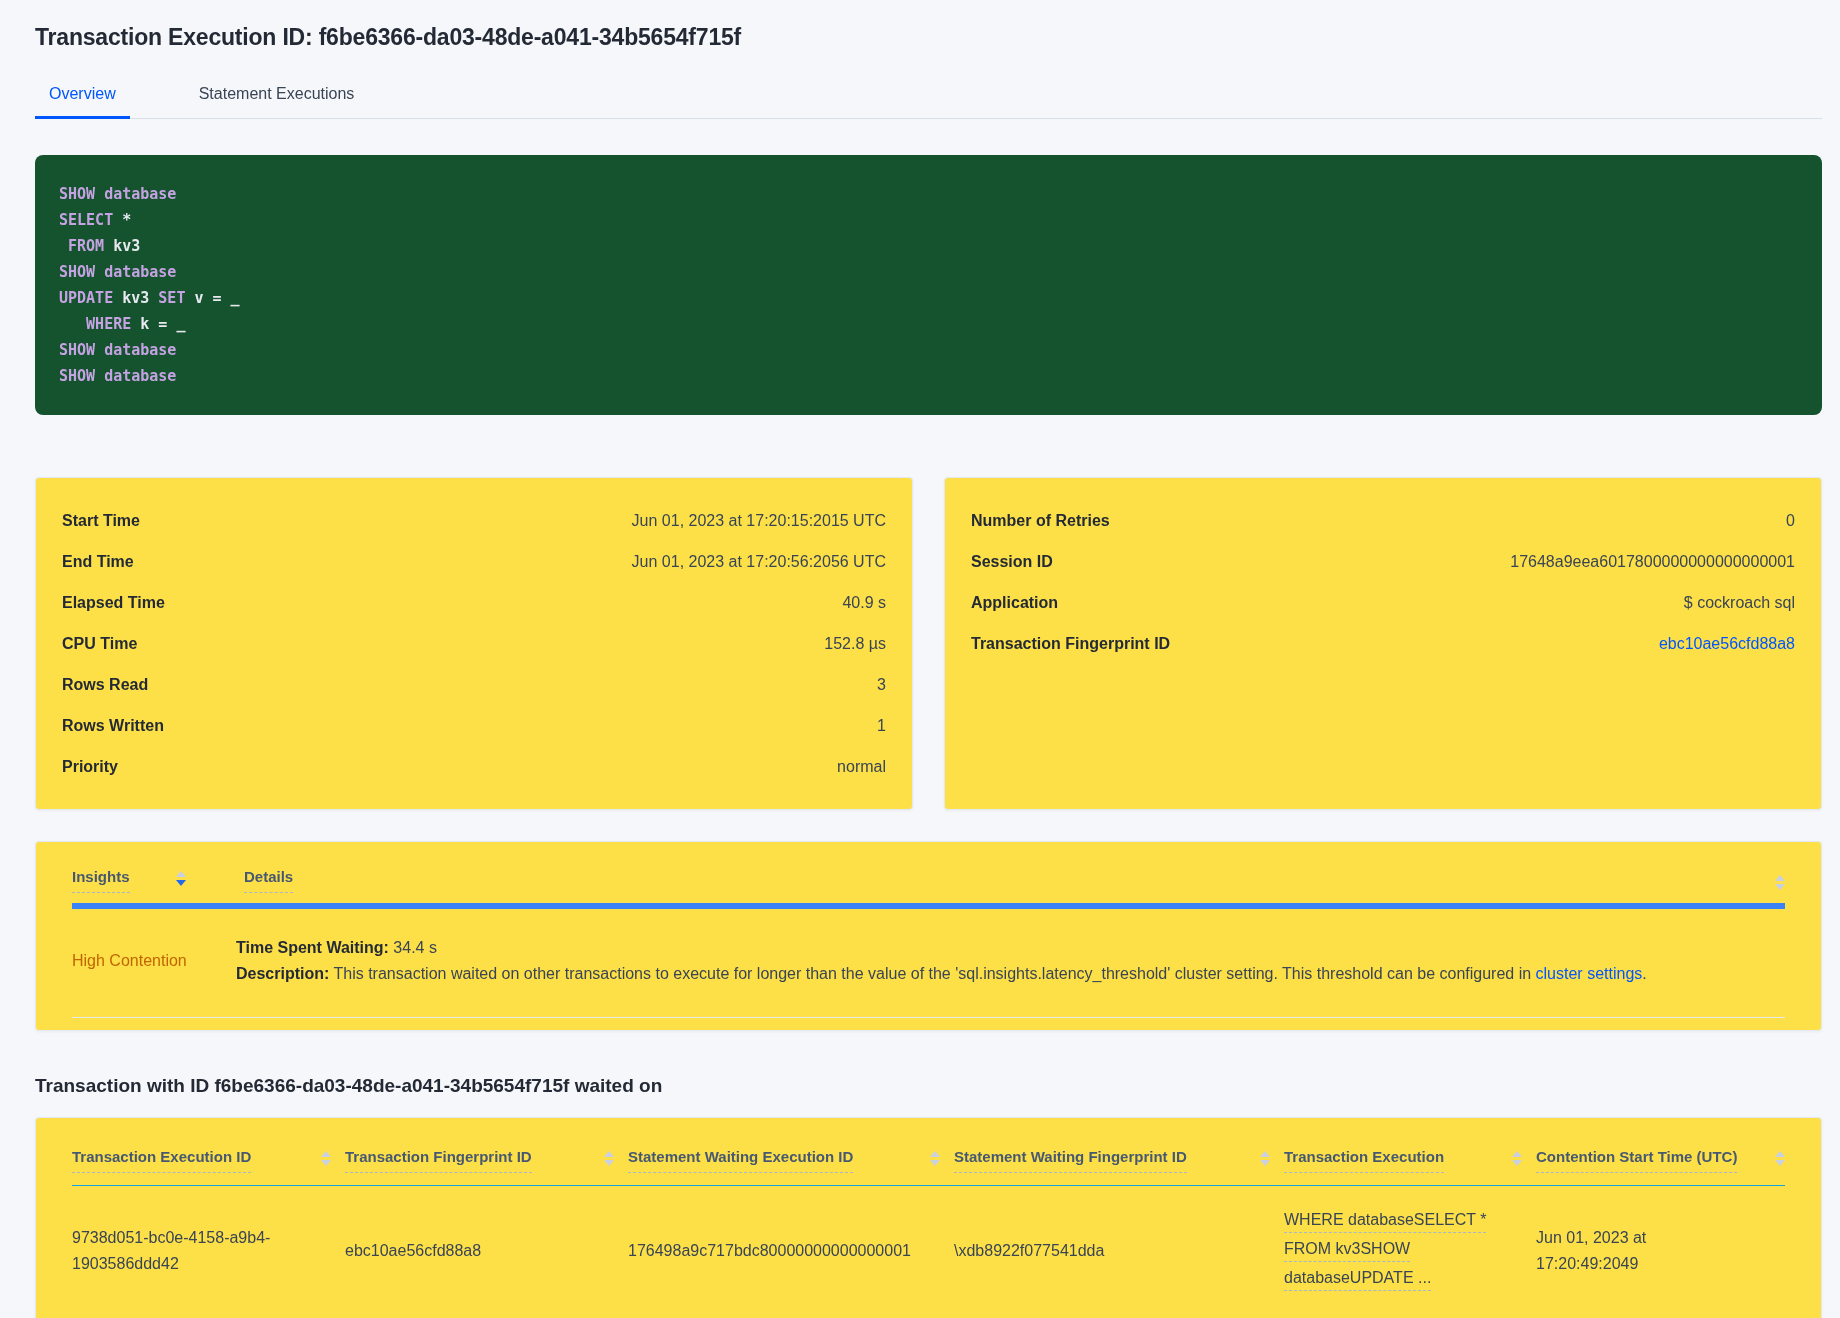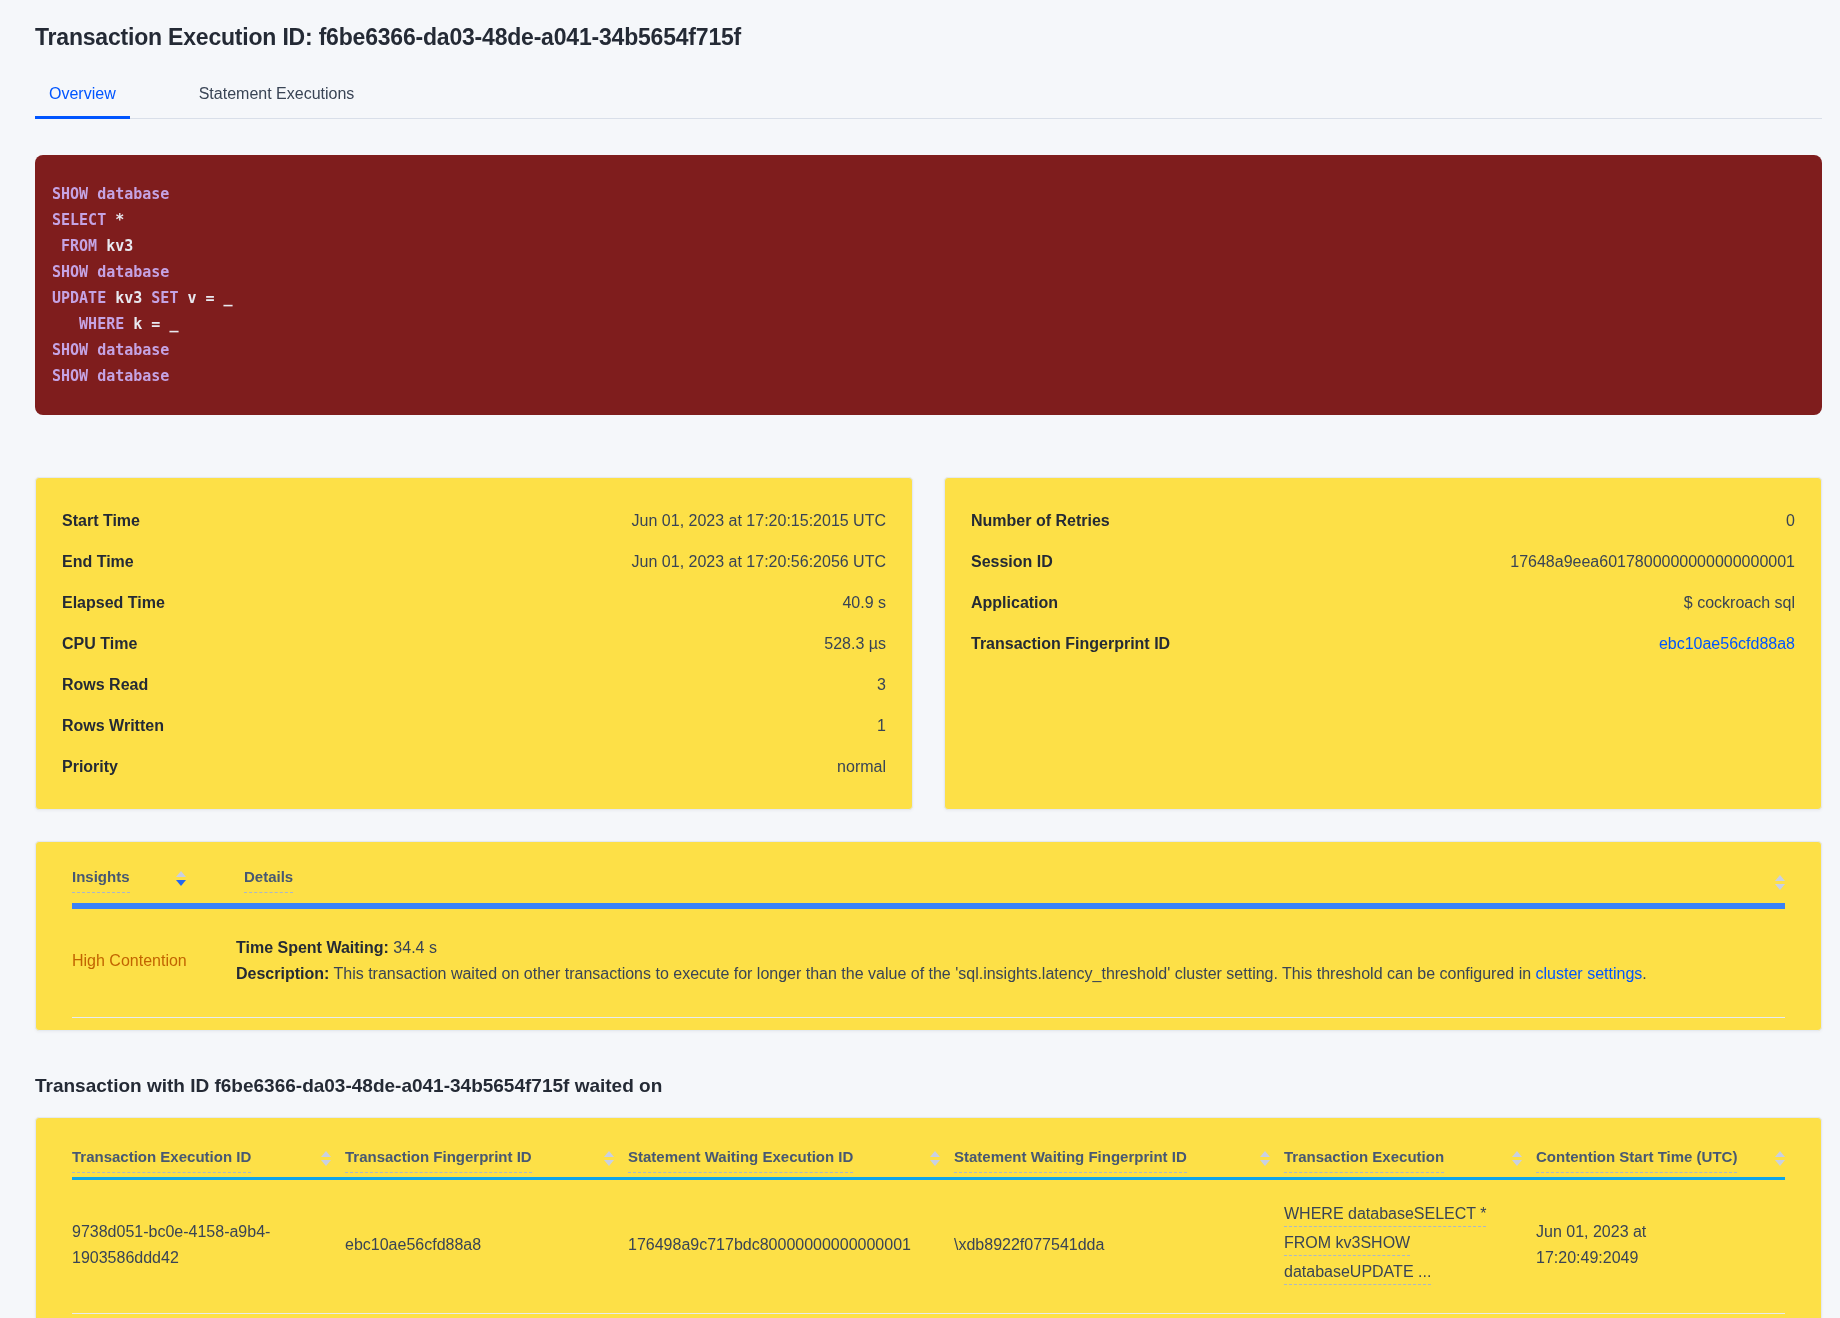--- a/index.html
+++ b/index.html
@@ -24,22 +24,22 @@
     cursor: pointer; white-space: nowrap;
   }
   .tab + .tab { margin-left: 55px; }
   .tab.active {
     color: #0055ff; padding-bottom: 12px;
     border-bottom: 3px solid #0055ff; margin-bottom: -1px; font-weight: 400;
   }
 
   
   .sql-box {
-    margin-top: 36px; background: #7f1d1d; border-radius: 8px;
-    padding: 26px 17px;
+    margin-top: 36px; background: #14532d; border-radius: 8px;
+    padding: 26px 24px;
   }
   .sql-line {
     font-family: "DejaVu Sans Mono", monospace;
     font-size: 15px; line-height: 26px; font-weight: 700;
     white-space: pre; color: #e8e9f0;
   }
   .sql-line .kw { color: #c5a3e3; }
   .sql-line .plain { color: #e8e9f0; }
 
   
@@ -86,21 +86,21 @@
   }
   .insight-badge { width: 164px; flex: none; color: #c26400; font-size: 16px; }
   .ins-details { flex: 1; font-size: 16px; color: #394455; line-height: 26px; }
   .ins-details .bold { font-weight: 700; color: #242a35; }
   .text-link { color: #0055ff; cursor: pointer; }
 
   
   .waited-heading { font-size: 19px; font-weight: 700; color: #242a35; margin: 44px 0 20px; }
   .waited-card { padding: 0 36px 60px; }
   .w-grid { display: grid; grid-template-columns: 273px 283px 326px 330px 252px 1fr; }
-  .w-header { padding: 30px 0 4px; border-bottom: 3px solid #0ea5e9; align-items: start; }
+  .w-header { padding: 30px 0 12px; border-bottom: 1px solid #0ea5e9; align-items: start; }
   .w-hcell { display: flex; justify-content: space-between; align-items: flex-start; padding-right: 14px; }
   .w-hcell:last-child { padding-right: 0; }
   .w-row {
     padding: 24px 0 28px; border-bottom: 1px solid #e7ebf1;
     align-items: center; font-size: 16px; color: #394455;
   }
   .w-cell { padding-right: 34px; line-height: 26px; overflow-wrap: break-word; }
   .tx-exec-line {
     display: table; white-space: nowrap; cursor: pointer; color: #394455;
     line-height: 20px; border-bottom: 1.5px dashed #aab7c9;
@@ -141,21 +141,21 @@
       <div class="kv-row">
         <span class="kv-label">End Time</span>
         <span class="kv-value">Jun 01, 2023 at 17:20:56:2056 UTC</span>
       </div>
       <div class="kv-row">
         <span class="kv-label">Elapsed Time</span>
         <span class="kv-value">40.9 s</span>
       </div>
       <div class="kv-row">
         <span class="kv-label">CPU Time</span>
-        <span class="kv-value">528.3 µs</span>
+        <span class="kv-value">152.8 µs</span>
       </div>
       <div class="kv-row">
         <span class="kv-label">Rows Read</span>
         <span class="kv-value">3</span>
       </div>
       <div class="kv-row">
         <span class="kv-label">Rows Written</span>
         <span class="kv-value">1</span>
       </div>
       <div class="kv-row">

